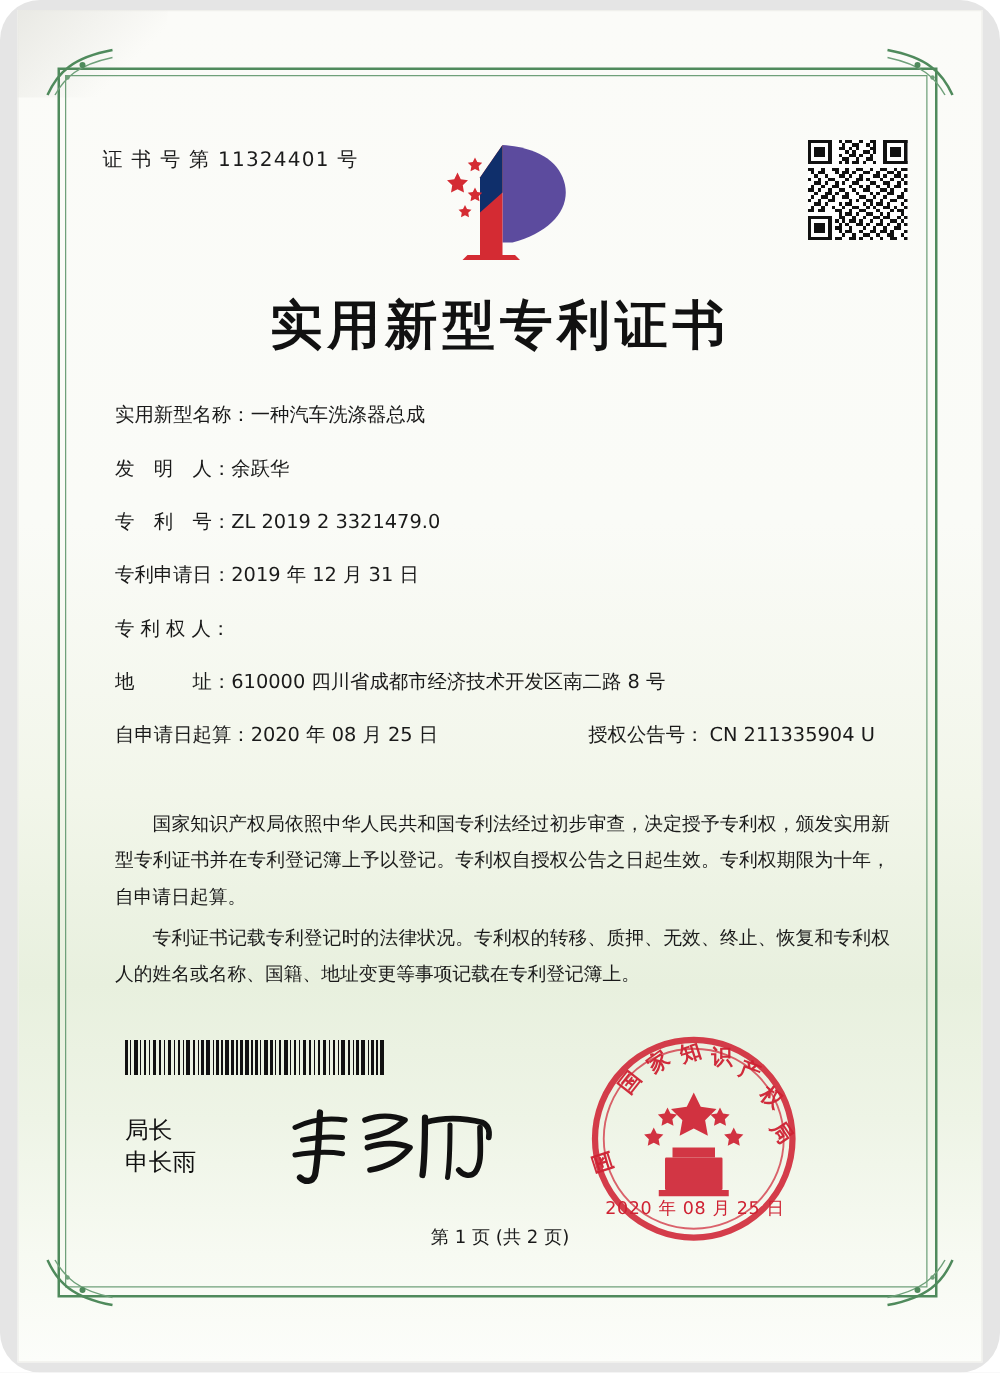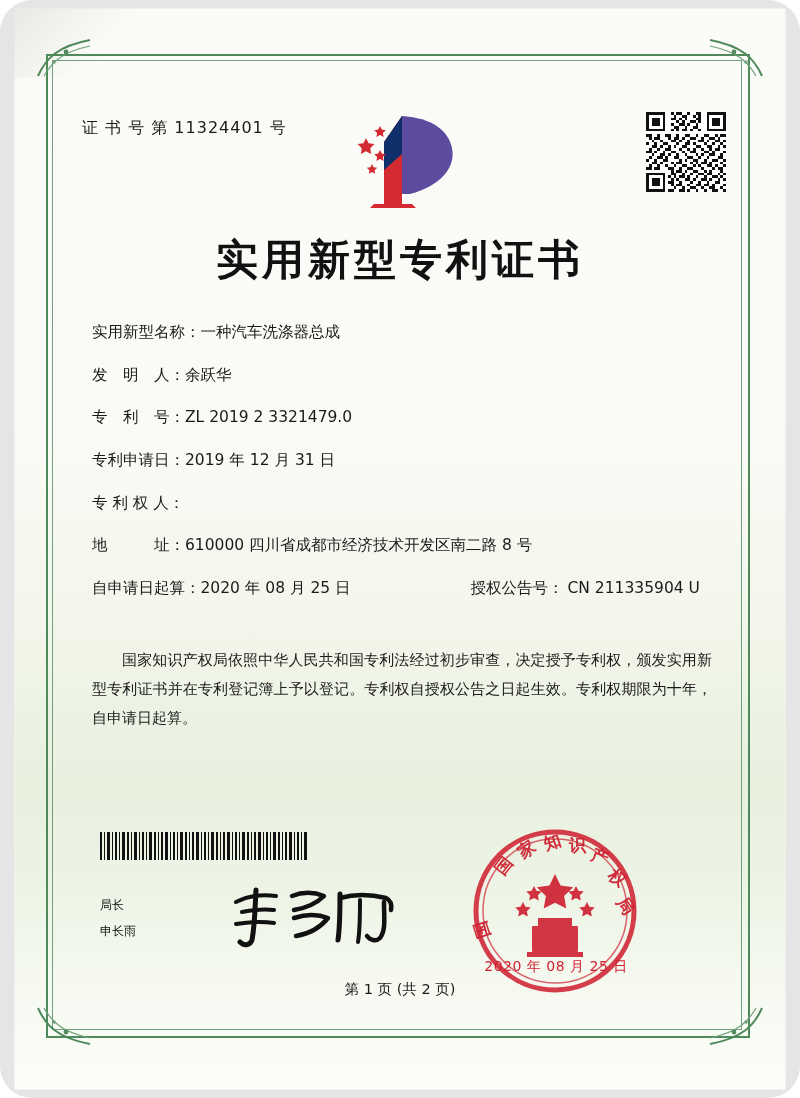--- a/index.html
+++ b/index.html
@@ -183,24 +183,24 @@
     top: 832px;
     width: 210px;
     height: 28px;
   }
 
   
   .sig-label {
     position: absolute;
     left: 100px;
     top: 892px;
-    font-size: 12px;
+    font-size: 19px;
     line-height: 26px;
     color: #111;
-    font-family: Liberation Sans, sans-serif;
+    font-family: Liberation Mono, monospace;
   }
   .sig-script {
     position: absolute;
     left: 228px;
     top: 880px;
     width: 180px;
     height: 70px;
     color: #111;
   }
 
@@ -549,20 +549,21 @@
     <div class="field-row split">
       <span class="field-label">自申请日起算：</span>
       <span class="field-value">2020 年 08 月 25 日</span>
       <span class="field-label2">授权公告号：</span>
       <span class="field-value2">CN 211335904 U</span>
     </div>
   </div>
 
   <div class="body-text">
     <p>国家知识产权局依照中华人民共和国专利法经过初步审查，决定授予专利权，颁发实用新型专利证书并在专利登记簿上予以登记。专利权自授权公告之日起生效。专利权期限为十年，自申请日起算。</p>
+    <p>专利证书记载专利登记时的法律状况。专利权的转移、质押、无效、终止、恢复和专利权人的姓名或名称、国籍、地址变更等事项记载在专利登记簿上。</p>
   </div>
 
   <svg class="barcode" viewBox="0 0 210 28" shape-rendering="crispEdges">
     <g fill="#111111">
       <rect x="0" y="0" width="2" height="28"></rect>
         <rect x="4" y="0" width="1" height="28"></rect>
       <rect x="7" y="0" width="3" height="28"></rect>
         <rect x="12" y="0" width="1" height="28"></rect>
       <rect x="15" y="0" width="2" height="28"></rect>
         <rect x="19" y="0" width="1" height="28"></rect>

